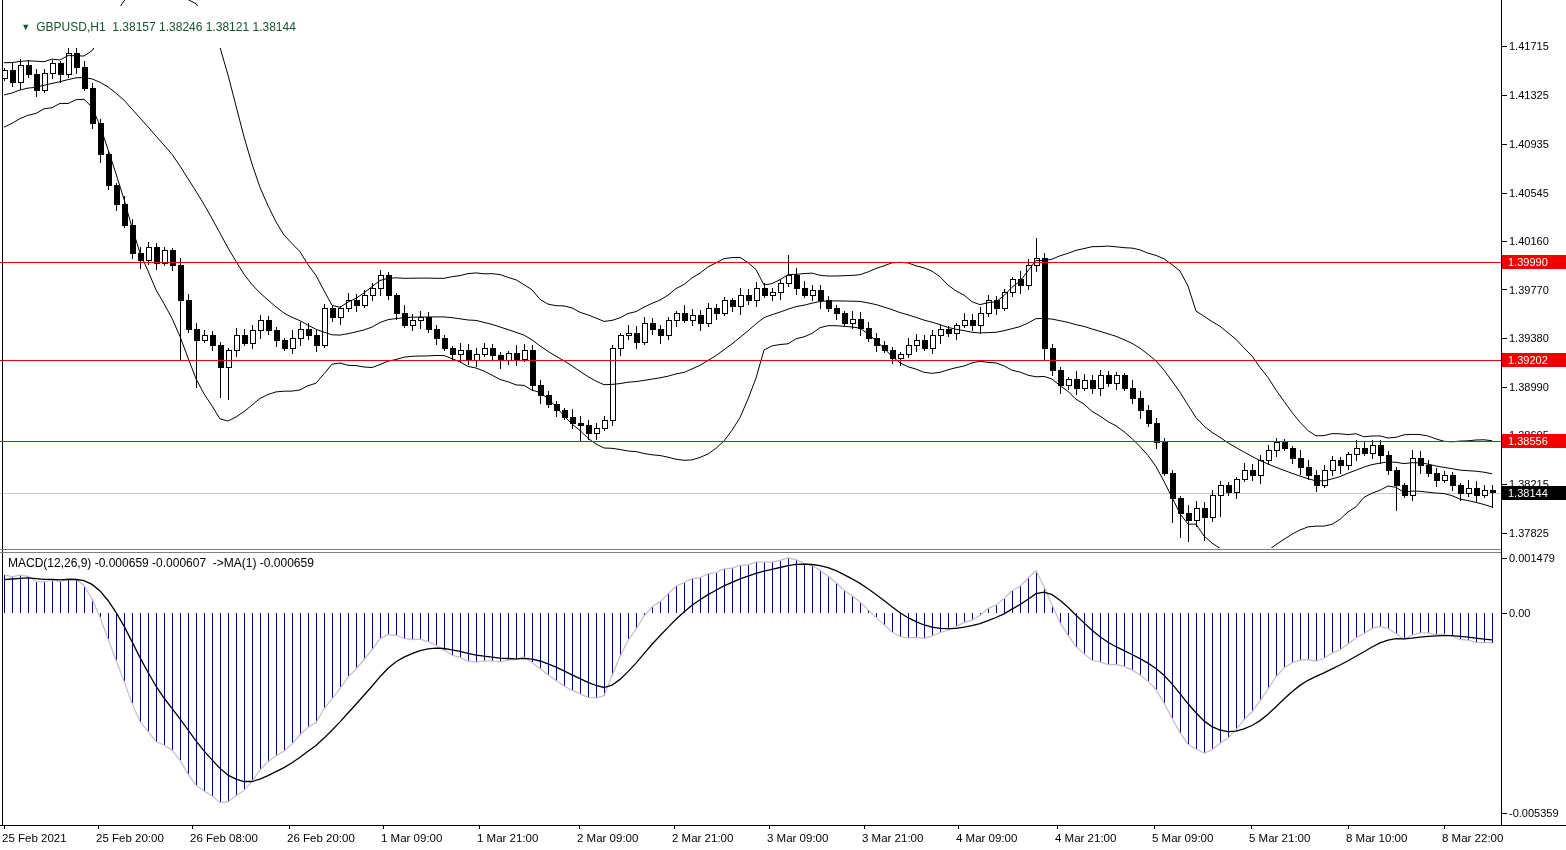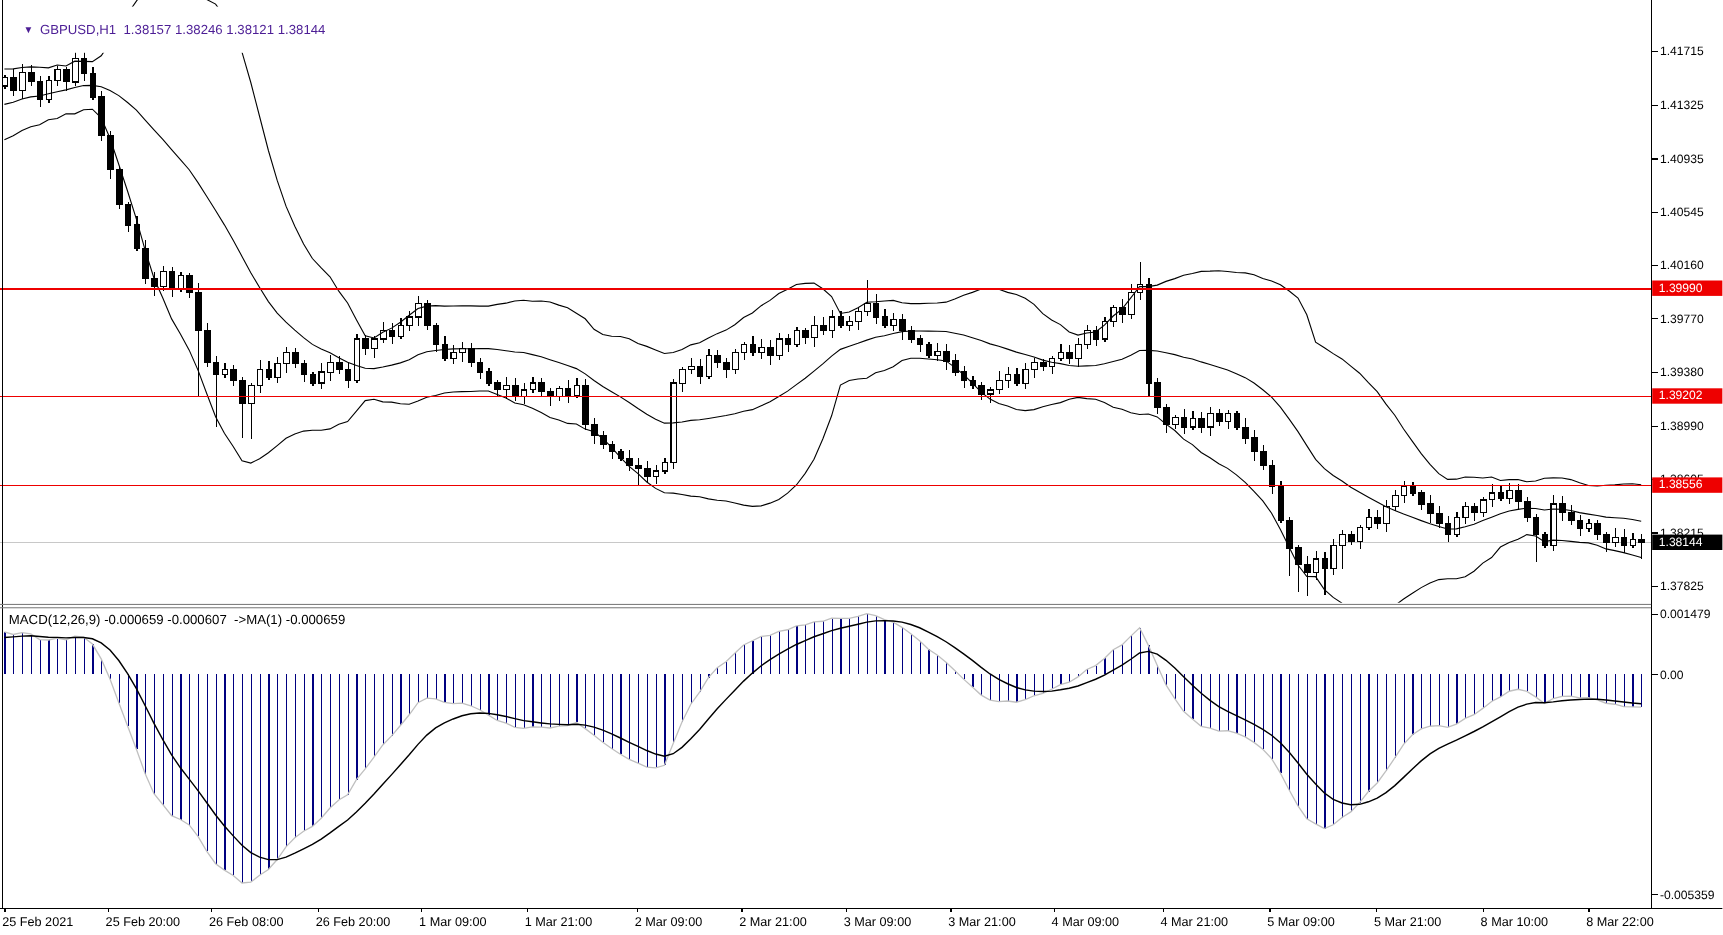--- a/index.html
+++ b/index.html
@@ -1,19 +1,19 @@
 <!DOCTYPE html>
 <html><head>
 <meta charset="utf-8">
 <style>
   html,body{margin:0;padding:0;background:#fff;}
   #stage{position:relative;width:1566px;height:850px;background:#fff;overflow:hidden;
          font-family:"Liberation Sans",sans-serif;}
   #chart-svg{position:absolute;left:0;top:0;}
-  .hdr{position:absolute;left:6px;top:6px;font-size:12px;color:#4c1d95;background:#fff;
+  .hdr{position:absolute;left:6px;top:6px;font-size:12px;color:#14532d;background:#fff;
        padding:0 2px;white-space:pre;z-index:5;}
   .hdr .tri{font-size:9px;margin-right:6px;position:relative;top:-1px;}
   .macd-lab{position:absolute;left:6px;top:556px;font-size:12px;color:#000;background:#fff;
        padding:0 2px;white-space:pre;z-index:5;}
   .badge{position:absolute;left:1502px;width:62px;height:14px;line-height:14px;
        font-size:11px;color:#fff;padding-left:6px;z-index:6;}
   .sep1{position:absolute;left:0;width:1501px;height:1px;background:#808080;z-index:4;}
 </style>
 </head>
 <body>

